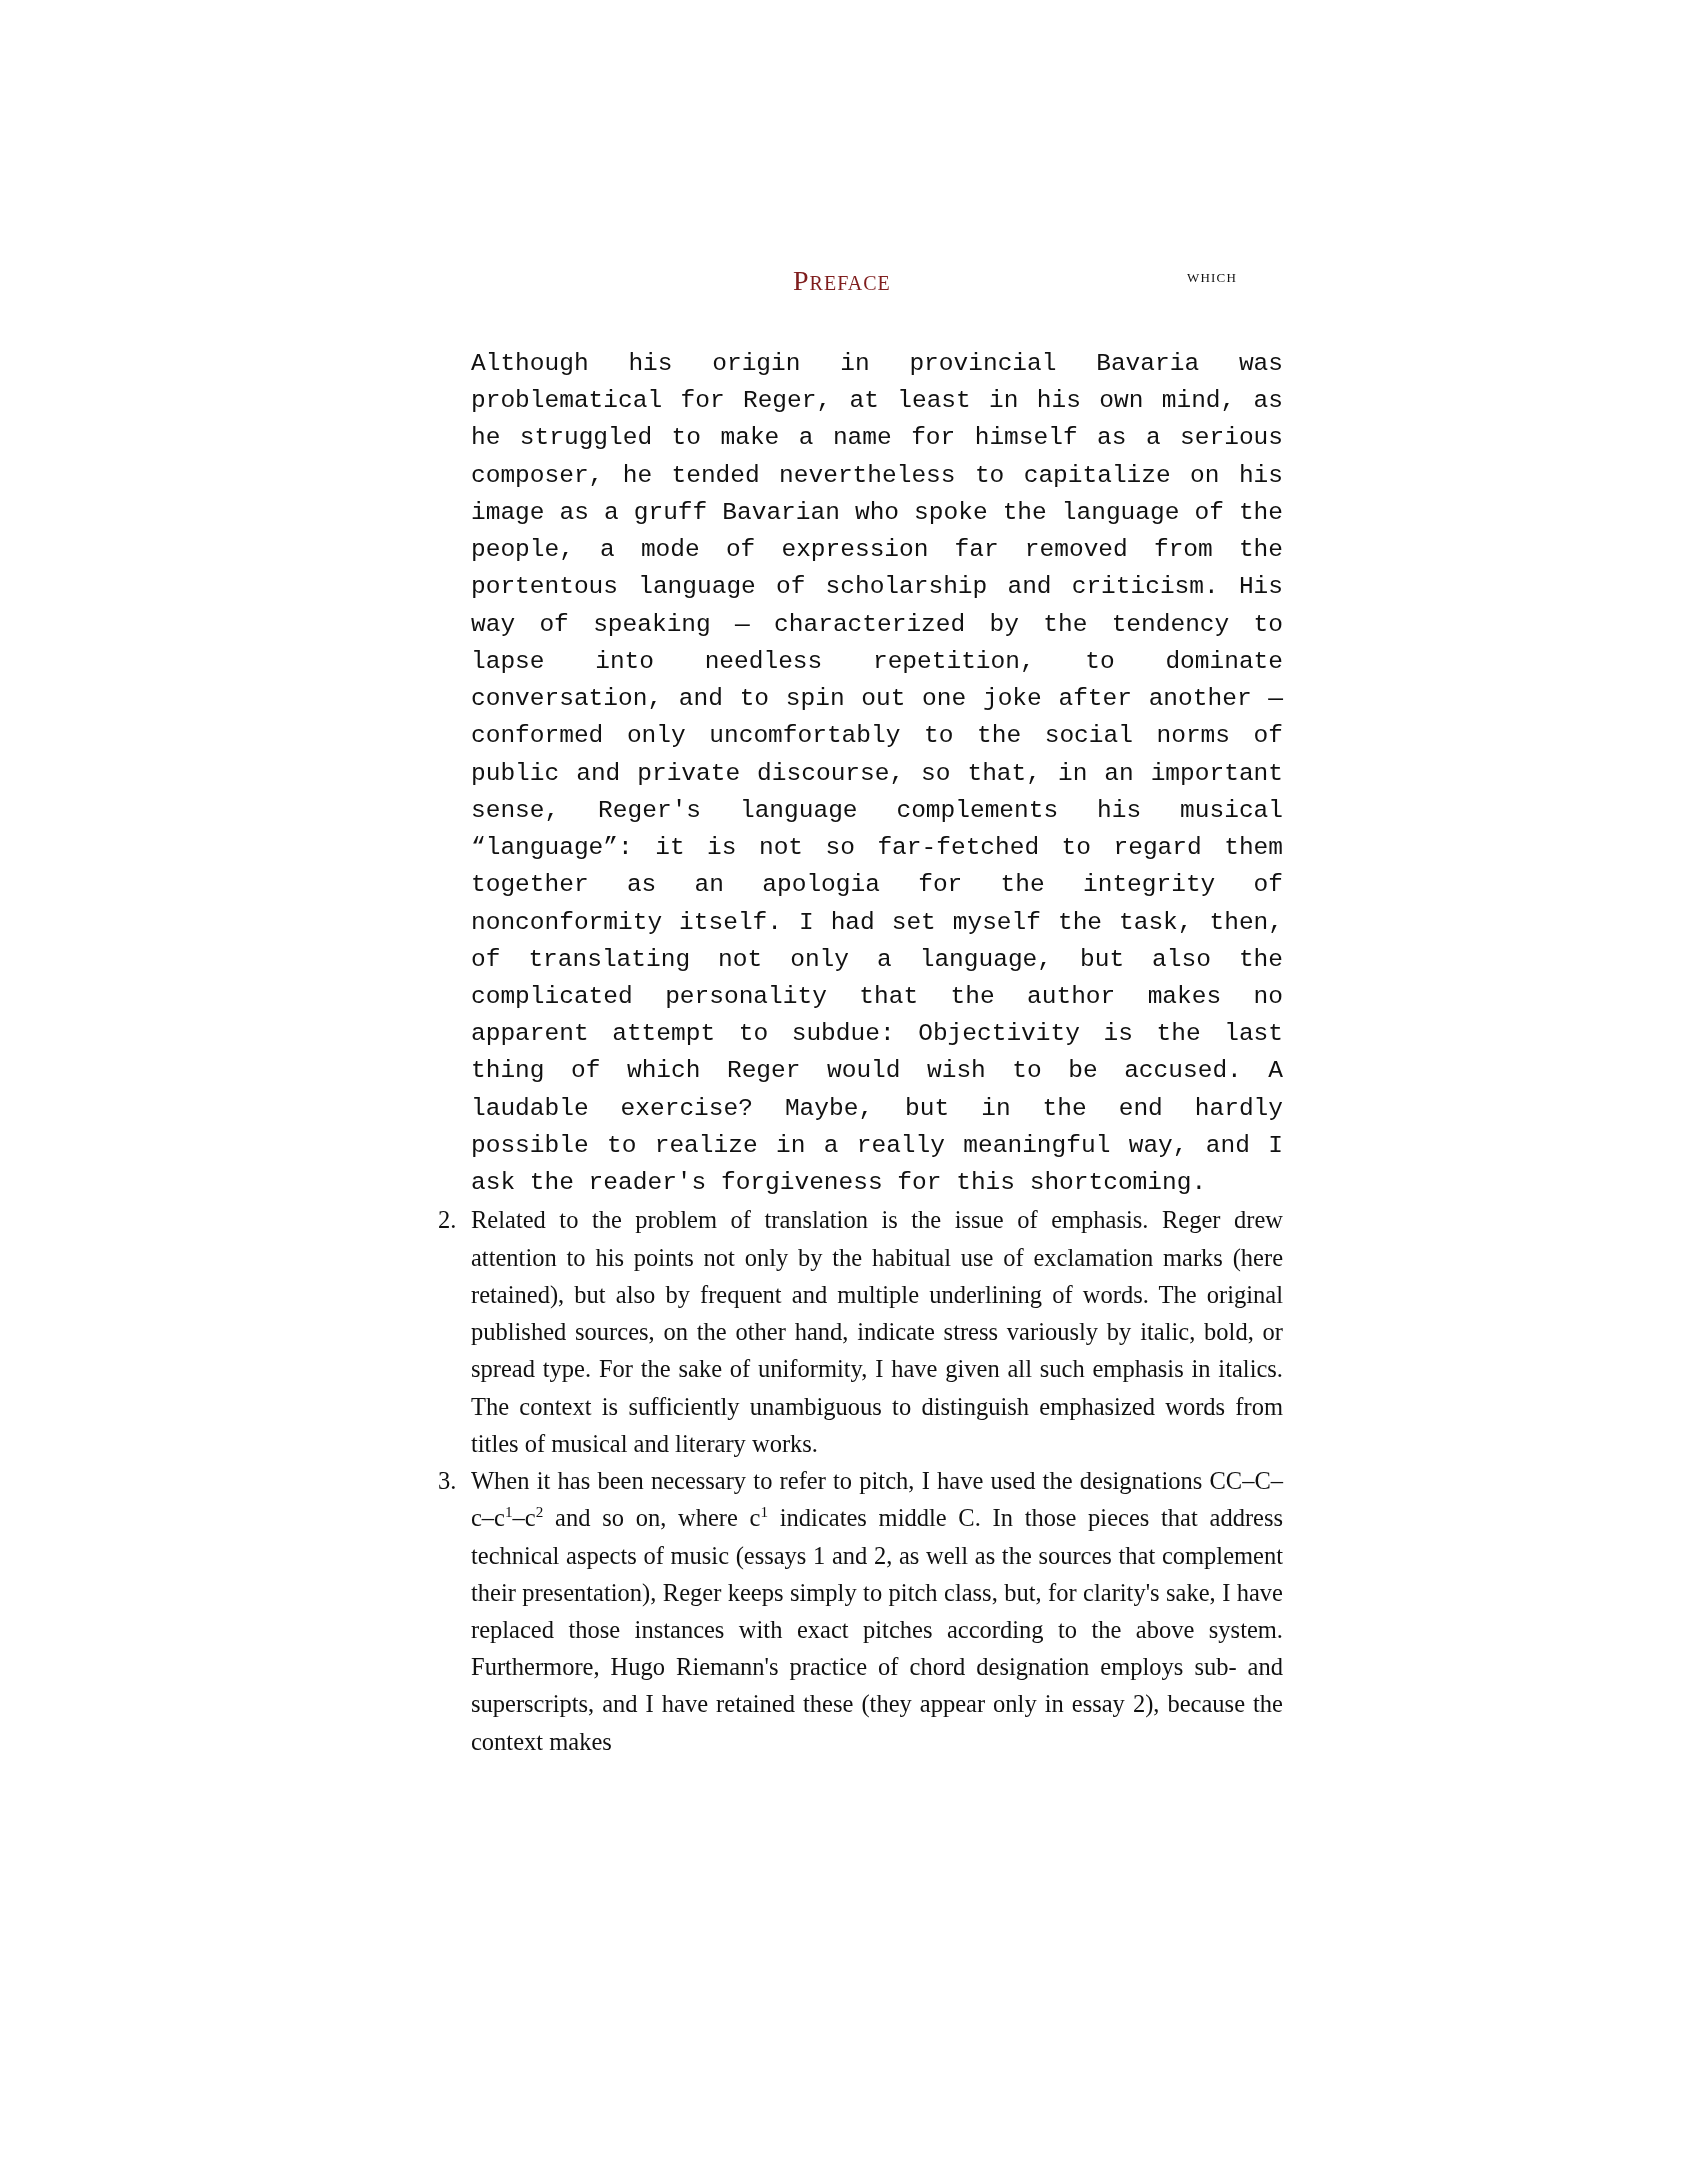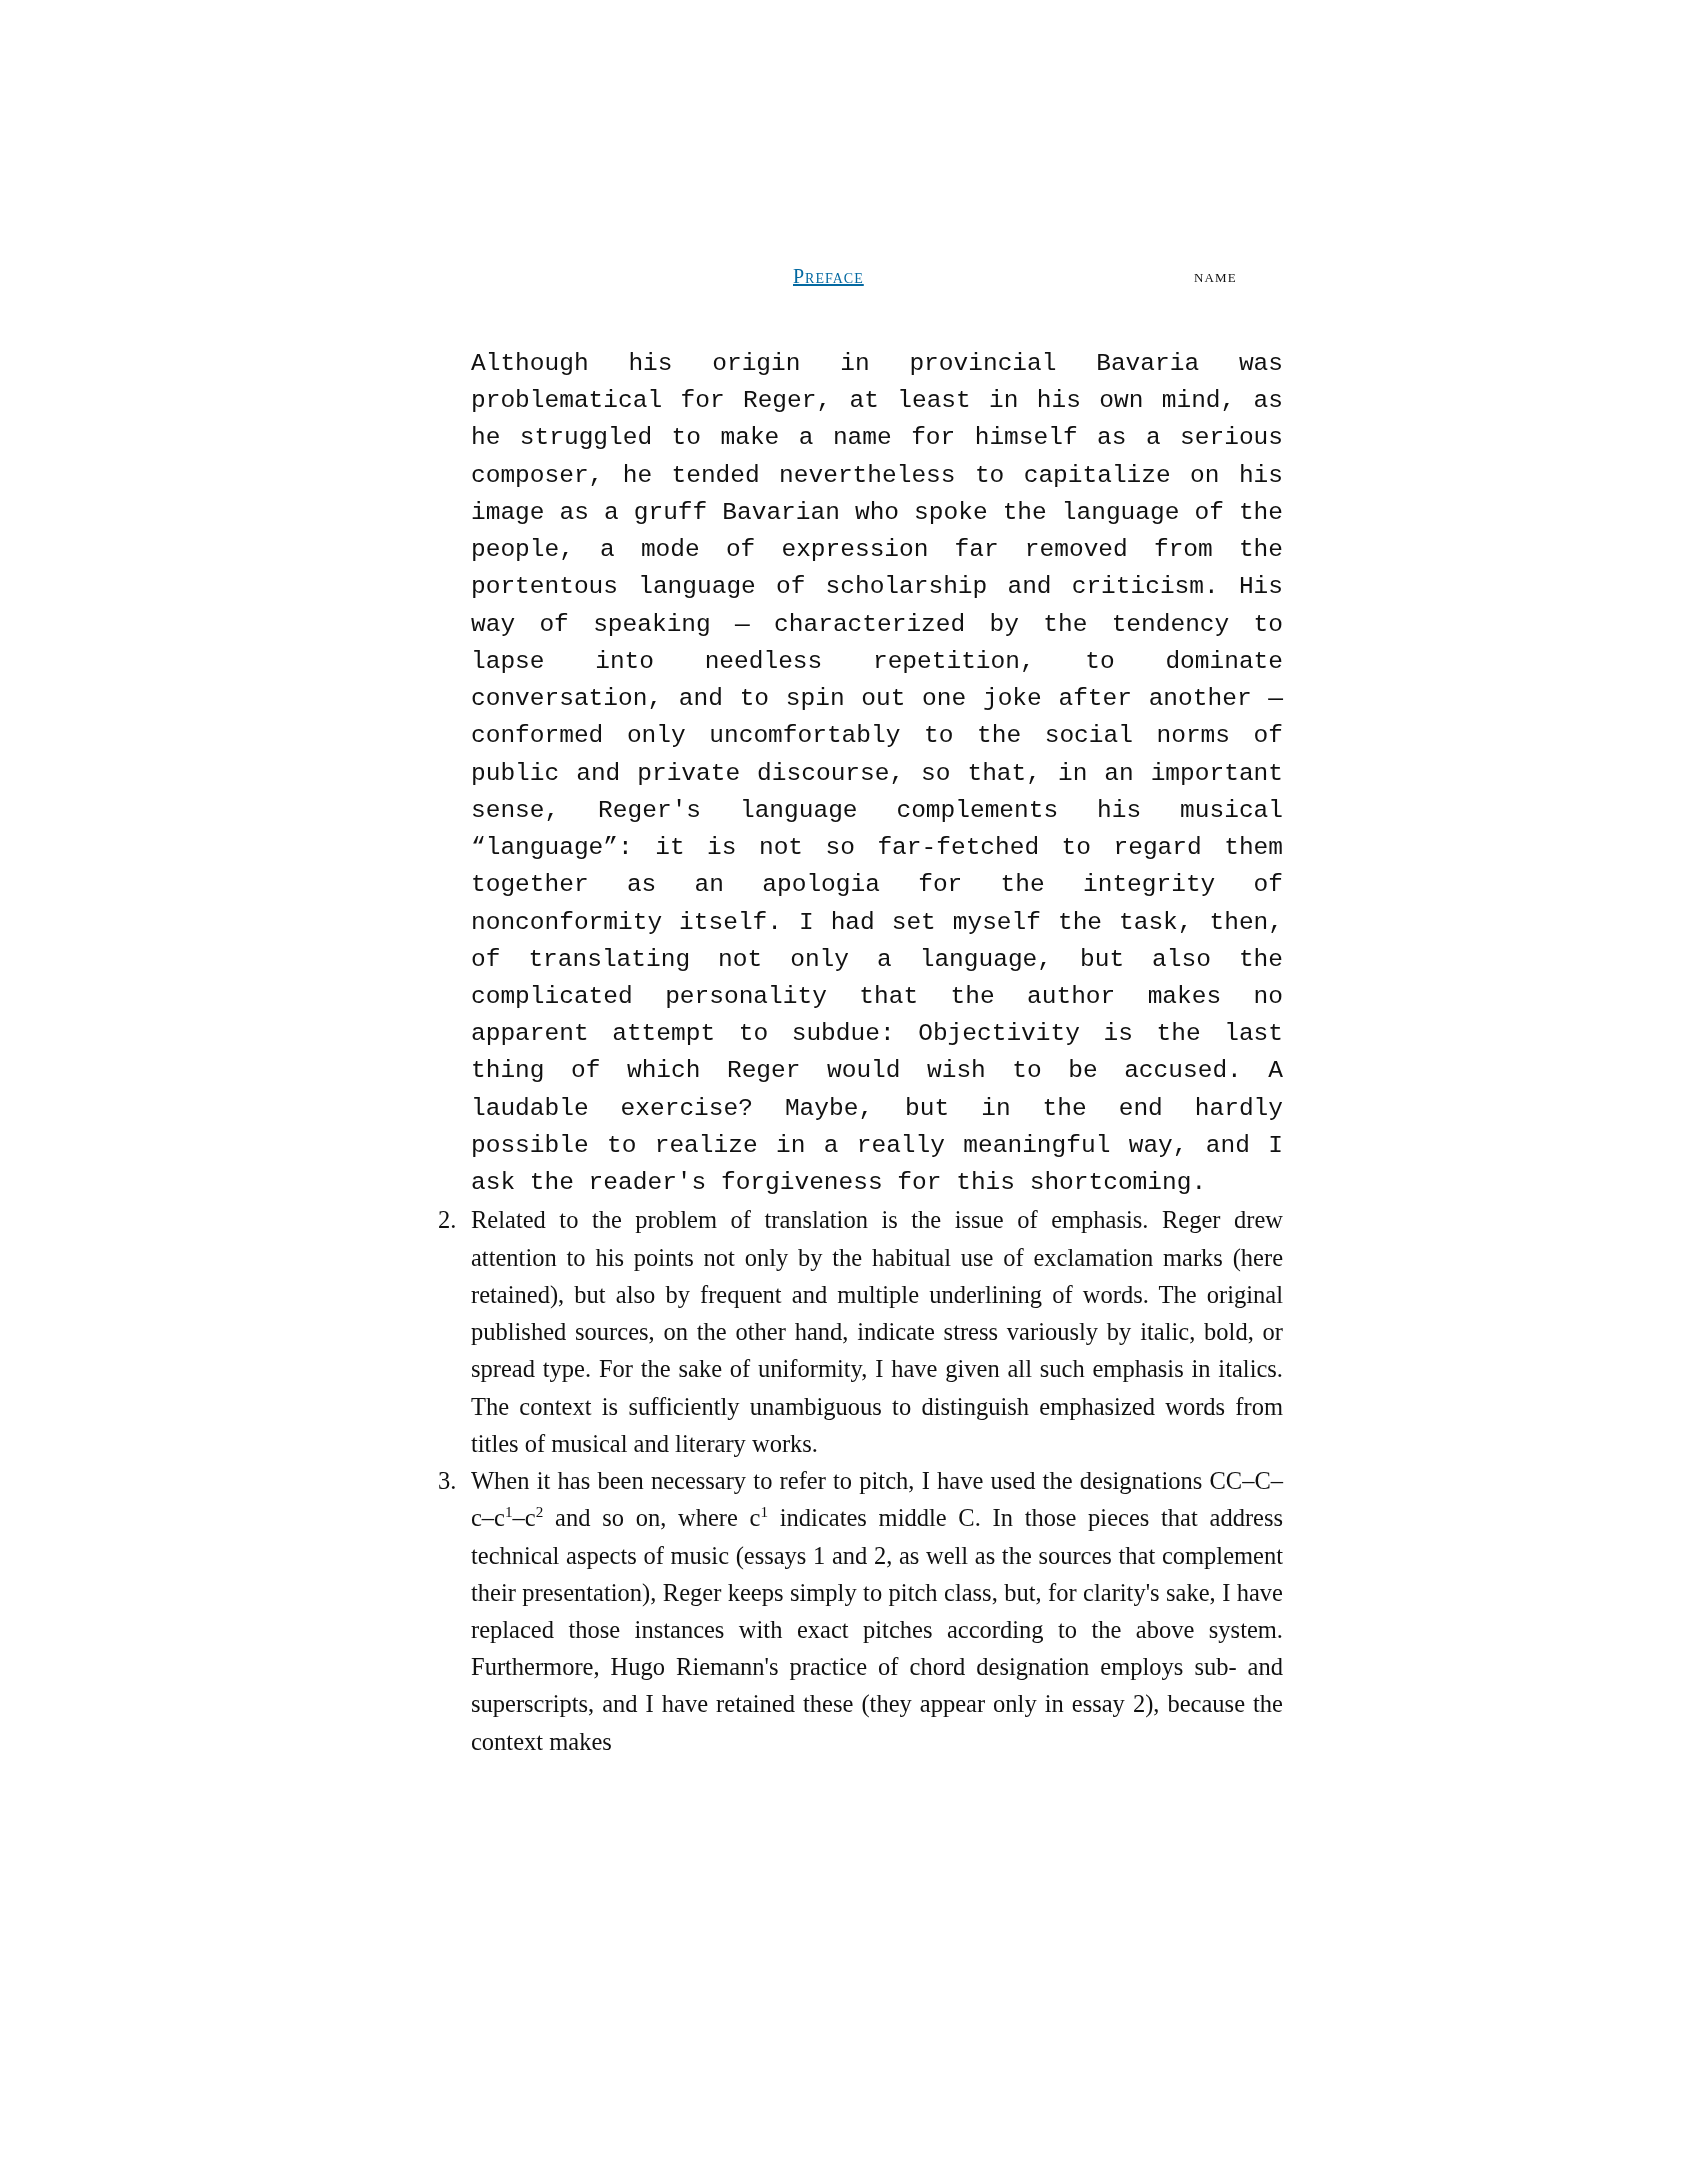--- a/index.html
+++ b/index.html
@@ -31,25 +31,24 @@
   .running-head {
     position: relative;
     height: 40px;
     margin-bottom: 40px;
   }
   .running-head-title {
     position: absolute;
     left: 370px;
     top: 0;
     font-variant: small-caps;
-    font-size: 20px;
+    font-size: 28px;
     letter-spacing: 1px;
-    color: #0369a1;
+    color: #7f1d1d;
     white-space: nowrap;
-    text-decoration: underline;
   }
   .running-head-folio {
     position: absolute;
     right: 46px;
     top: 1.3px;
     font-variant: small-caps;
     font-size: 18px;
     letter-spacing: 1.2px;
     color: #111111;
   }
@@ -95,21 +94,21 @@
   }
 </style>
 </head>
 <body>
 
 <div class="page">
   <div class="content-column">
 
     <div class="running-head">
       <div class="running-head-title">Preface</div>
-      <div class="running-head-folio">name</div>
+      <div class="running-head-folio">which</div>
     </div>
 
     <div class="indent-block">
       <p class="body-para">Although his origin in provincial Bavaria was problematical for Reger, at least in his own mind, as he struggled to make a name for himself as a serious composer, he tended nevertheless to capitalize on his image as a gruff Bavarian who spoke the language of the people, a mode of expression far removed from the portentous language of scholarship and criticism. His way of speaking — characterized by the tendency to lapse into needless repetition, to dominate conversation, and to spin out one joke after another — conformed only uncomfortably to the social norms of public and private discourse, so that, in an important sense, Reger's language complements his musical “language”: it is not so far-fetched to regard them together as an apologia for the integrity of nonconformity itself. I had set myself the task, then, of translating not only a language, but also the complicated personality that the author makes no apparent attempt to subdue: Objectivity is the last thing of which Reger would wish to be accused. A laudable exercise? Maybe, but in the end hardly possible to realize in a really meaningful way, and I ask the reader's forgiveness for this shortcoming.</p>
     </div>
 
     <div class="list-item">
       <div class="list-marker">2.</div>
       <div class="list-body">Related to the problem of translation is the issue of emphasis. Reger drew attention to his points not only by the habitual use of exclamation marks (here retained), but also by frequent and multiple underlining of words. The original published sources, on the other hand, indicate stress variously by italic, bold, or spread type. For the sake of uniformity, I have given all such emphasis in italics. The context is sufficiently unambiguous to distinguish emphasized words from titles of musical and literary works.</div>
     </div>

